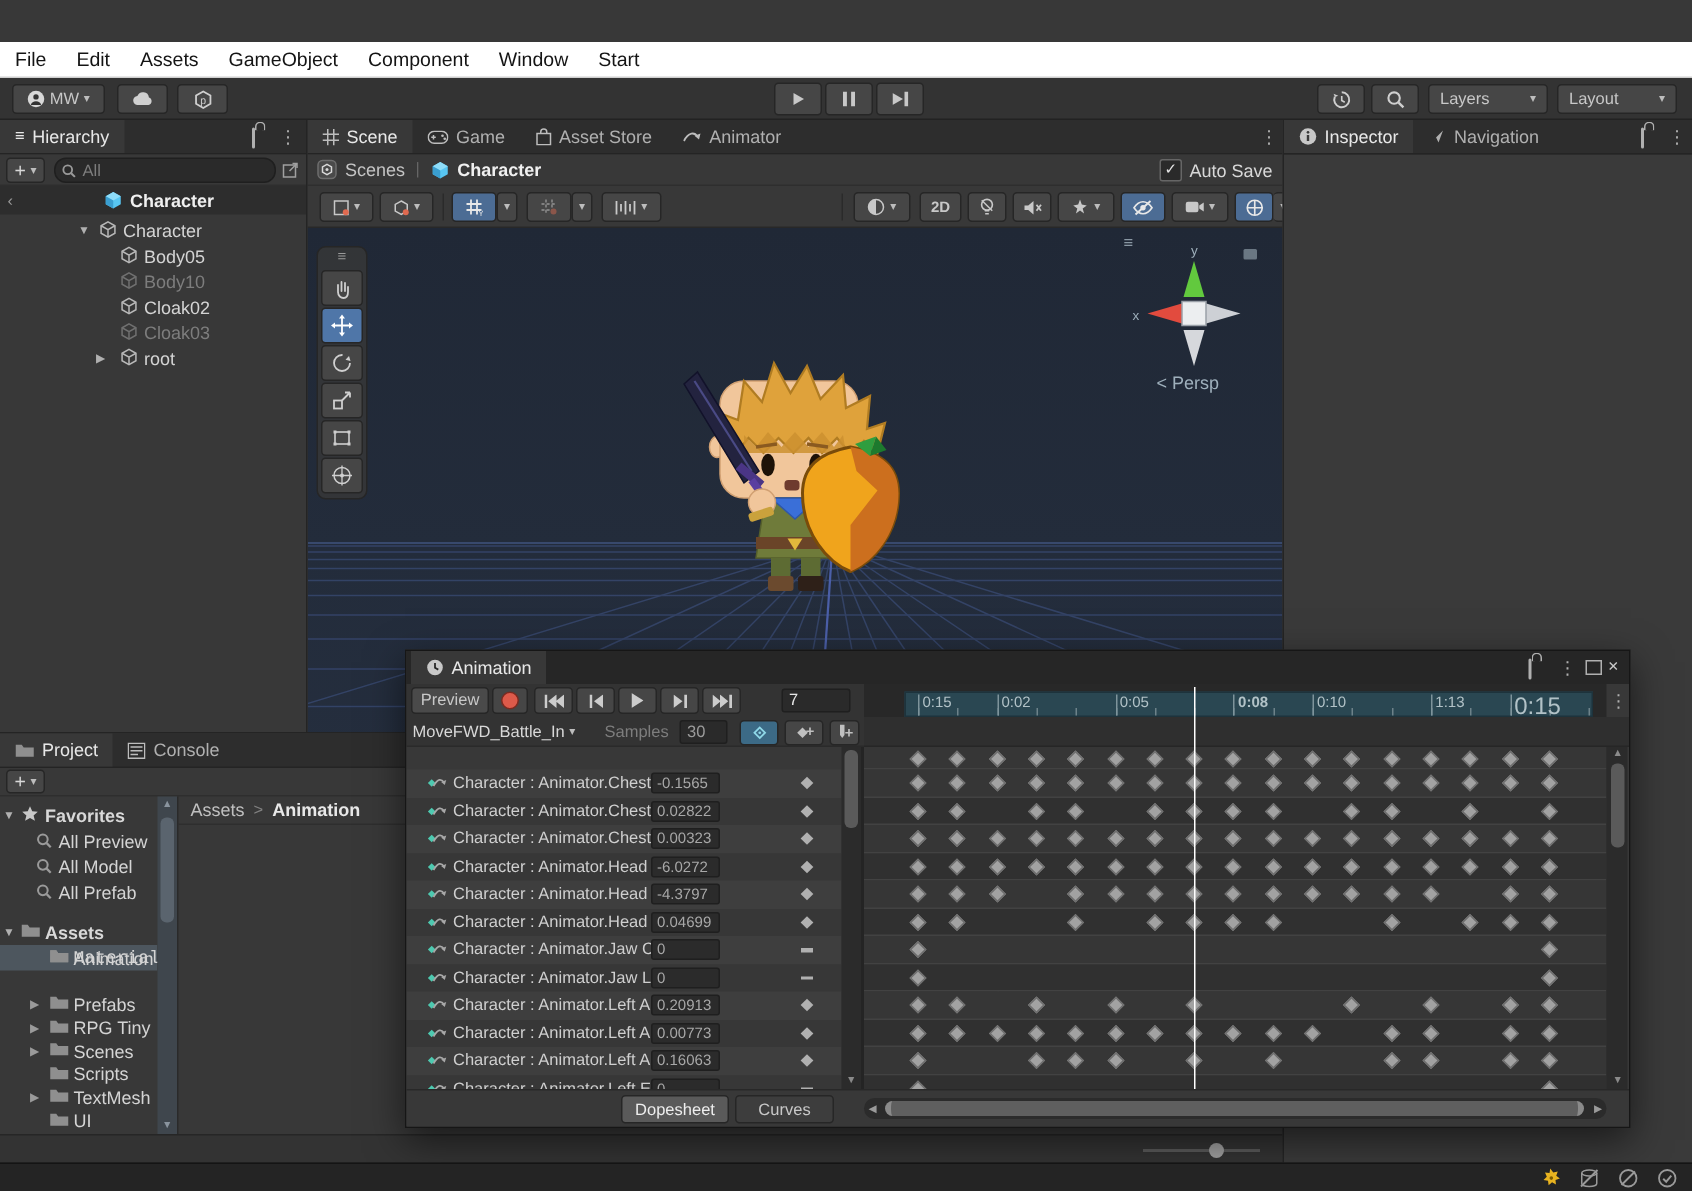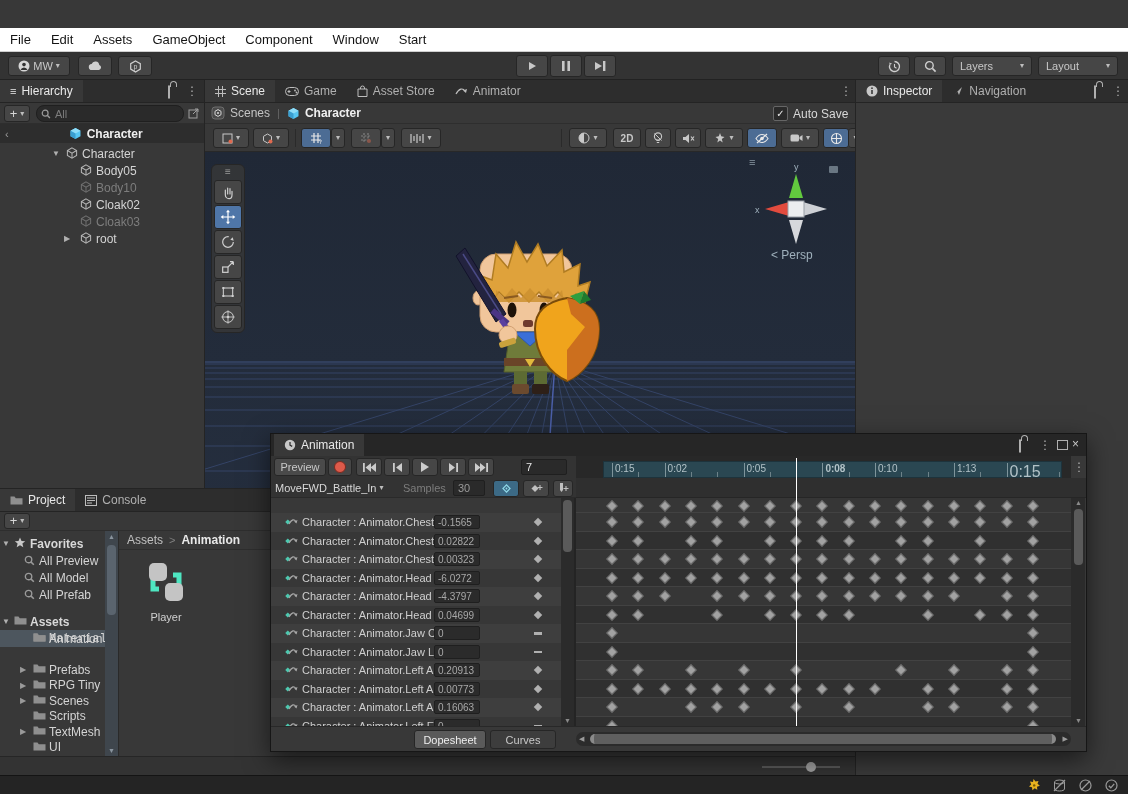--- a/index.html
+++ b/index.html
@@ -670,28 +670,20 @@
       <span class="abs" style="left:2px;top:14px;width:9px;height:70px;background:#5a646e;border-radius:4px;"></span>
       <span class="abs" style="left:3px;bottom:2px;color:#8a949e;font-size:7px;">▼</span>
     </div>
     <div class="abs" style="left:118px;top:42px;width:1px;height:225px;background:#2a2a2a;"></div>
 
     <div class="abs flex" style="left:119px;top:42px;width:736px;height:19px;border-bottom:1px solid #2e2e2e;box-sizing:border-box;gap:6px;padding-left:8px;">
       <span style="color:#c0c0c0;font-size:12px;">Assets</span>
       <span style="color:#808080;">&gt;</span>
       <span style="color:#e8e8e8;font-weight:bold;font-size:12px;">Animation</span>
     </div>
-    <div class="abs" style="left:138px;top:70px;width:56px;height:80px;text-align:center;">
-      <svg width="46" height="46" viewBox="0 0 46 46" style="margin:0 auto;">
-        <path d="M30 16 H36 V30 M16 30 H10 V16" fill="none" stroke="#4ee6c1" stroke-width="5"></path>
-        <rect x="6" y="4" width="18" height="18" rx="5" fill="#c4c4c4"></rect>
-        <rect x="22" y="24" width="18" height="18" rx="5" fill="#c4c4c4"></rect>
-      </svg>
-      <div style="margin-top:6px;color:#d0d0d0;font-size:11px;">Player</div>
-    </div>
 
     <div class="abs" style="left:0;top:267px;width:855px;height:20px;background:#333;border-top:1px solid #262626;box-sizing:border-box;">
       <div class="abs" style="left:762px;top:9px;width:78px;height:2px;background:#5a5a5a;">
         <span class="abs" style="left:44px;top:-4px;width:10px;height:10px;border-radius:50%;background:#9f9f9f;"></span>
       </div>
     </div>
   </div>
 
   <div class="abs" style="left:855px;top:80px;width:273px;height:695px;background:#3a3a3a;border-left:1px solid #242424;box-sizing:border-box;">
     <div class="tabstrip abs" style="left:0;top:0;width:272px;height:23px;">

